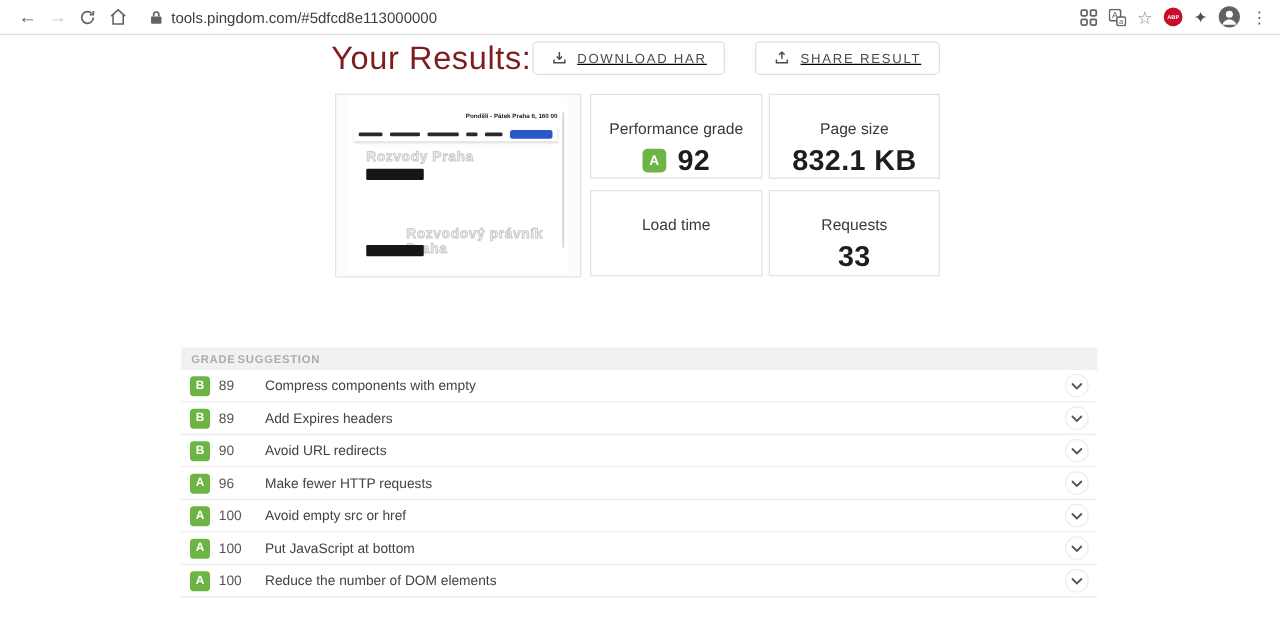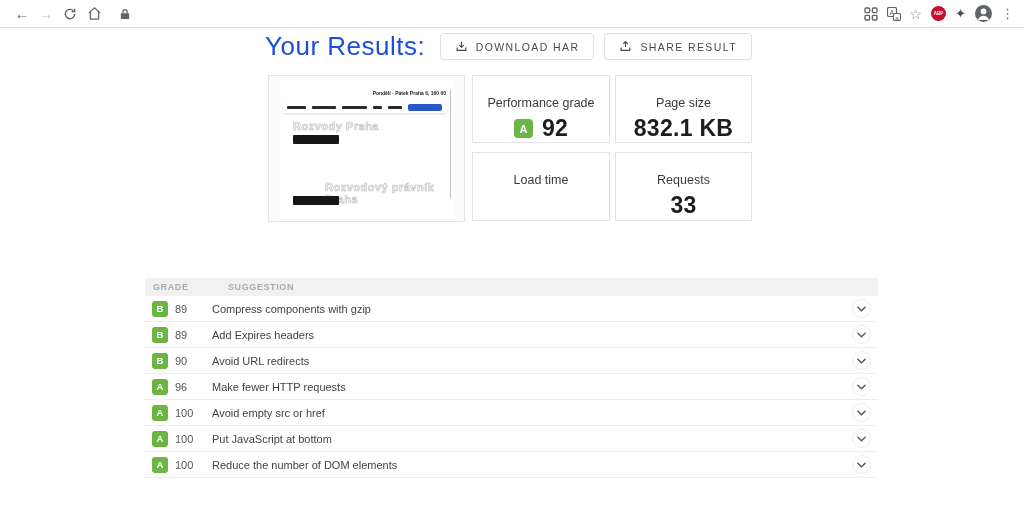--- a/index.html
+++ b/index.html
@@ -21,22 +21,22 @@
          font-size:4.5px; font-weight:bold; display:flex; align-items:center; justify-content:center; }
   .avatar { width:17px; height:17px; border-radius:50%; background:#5f6368; overflow:hidden;
             display:flex; align-items:center; justify-content:center; }
   .ext-star { color:#4a4d51; font-size:13px; }
   .star { color:#80868b; font-size:14px; }
   .kebab { color:#5f6368; font-size:13px; letter-spacing:0; }
 
   
   .results-header { position:absolute; left:265px; top:33px; width:487px; height:27px;
                     display:flex; align-items:center; justify-content:space-between; }
-  .page-title { font-size:26px; font-weight:300; color:#1d4ed8; letter-spacing:0.5px; }
-  .btn-row { display:flex; gap:10px; }
+  .page-title { font-size:26px; font-weight:300; color:#7f1d1d; letter-spacing:0.5px; }
+  .btn-row { display:flex; gap:24px;text-decoration:underline; }
   .hbtn { display:inline-flex; align-items:center; gap:8px; background:#fff;
           border:1px solid #e0e0e0; border-radius:4px; height:27px; padding:0 14px;
           font-family:"Liberation Sans",sans-serif; font-size:10.5px; letter-spacing:1.4px;
           color:#4a4a4a; cursor:pointer; }
   .hbtn svg { flex:0 0 auto; }
 
   
   .results { position:absolute; left:268px; top:75px; width:484px; height:147px; display:flex; gap:7px; }
   .thumb-card { width:238px; height:147px; border:1px solid #e4e4e4; background:#fcfcfc;
                 padding:2px 10px; position:relative; }
@@ -61,21 +61,21 @@
   .mvalue { font-size:23px; font-weight:bold; color:#1d1d1d; letter-spacing:0.3px; }
   .mvalue-row { display:flex; align-items:center; gap:9px; }
   .gbadge { width:19px; height:19px; border-radius:4px; background:#6cb544; color:#fff;
             font-size:11px; font-weight:bold; display:flex; align-items:center; justify-content:center; }
 
   
   .improve-heading { position:absolute; left:145px; top:258px; font-size:13px; color:#222; }
   .ptable { position:absolute; left:145px; top:278px; width:733px; }
   .thead { height:18px; background:#f1f1f1; display:flex; align-items:center;
            font-size:9px; font-weight:bold; letter-spacing:0.6px; color:#ababab; }
-  .thead .c1 { width:83px; padding-left:8px; }
+  .thead .c1 { width:45px; padding-left:8px; }
   .row { height:26px; display:flex; align-items:center; border-bottom:1px solid #ececec;
          background:#fff; position:relative; }
   .row .badge { position:absolute; left:7px; width:16px; height:16px; border-radius:3px;
                 background:#6cb544; color:#fff; font-size:9.5px; font-weight:bold;
                 display:flex; align-items:center; justify-content:center; }
   .row .score { position:absolute; left:30px; font-size:11px; color:#555;text-align:right; }
   .row .sugg  { position:absolute; left:67px; font-size:11px; color:#424242; }
   .row .expand { position:absolute; right:7px; width:19px; height:19px; border-radius:50%;
                  background:#fff; border:1px solid #ededed; display:flex; align-items:center;
                  justify-content:center; cursor:pointer; padding:0; }
@@ -100,20 +100,21 @@
           <path d="M5.5 9.5V21h13V9.5"></path>
       </svg>
     </span>
     <div class="addr">
       <span style="display:flex;">
         <svg width="10" height="12" viewBox="0 0 12 14" fill="none">
           <rect x="1" y="6" width="10" height="7" rx="1" fill="#5f6368"></rect>
           <path d="M3.5 6V4.2a2.5 2.5 0 0 1 5 0V6" stroke="#5f6368" stroke-width="1.6" fill="none"></path>
         </svg>
       </span>
+      <span class="url-text">tools.pingdom.com/#5dfcd8e113000000</span>
     </div>
     <div class="chrome-right">
       <span style="display:flex;">
         <svg width="14" height="14" viewBox="0 0 14 14" fill="none" stroke="#5f6368" stroke-width="1.4">
           <rect x="1" y="1" width="4.6" height="4.6" rx="1"></rect>
             <rect x="8.4" y="1" width="4.6" height="4.6" rx="1"></rect>
           <rect x="1" y="8.4" width="4.6" height="4.6" rx="1"></rect>
             <rect x="8.4" y="8.4" width="4.6" height="4.6" rx="1"></rect>
         </svg>
       </span>
@@ -211,21 +212,21 @@
   <div class="ptable">
     <div class="thead">
       <span class="c1">GRADE</span>
       <span class="c2">SUGGESTION</span>
     </div>
     <div class="tbody">
 
         <div class="row">
           <span class="badge">B</span>
           <span class="score">89</span>
-          <span class="sugg">Compress components with gzip</span>
+          <span class="sugg">Compress components with empty</span>
           <button class="expand">
             <svg width="9" height="6" viewBox="0 0 10 6" fill="none" stroke="#555" stroke-width="1.6" stroke-linecap="round">
               <path d="M1 1l4 4 4-4"></path>
             </svg>
           </button>
         </div>
 
         <div class="row">
           <span class="badge">B</span>
           <span class="score">89</span>

